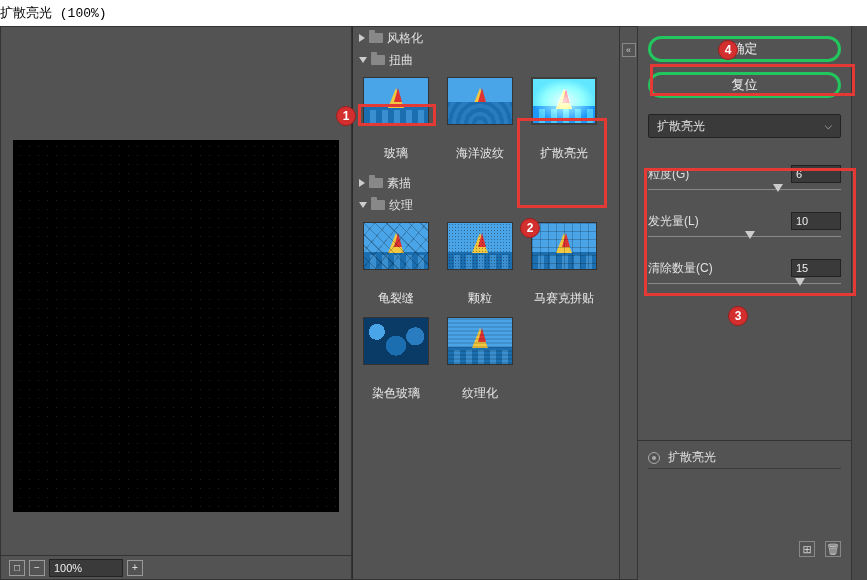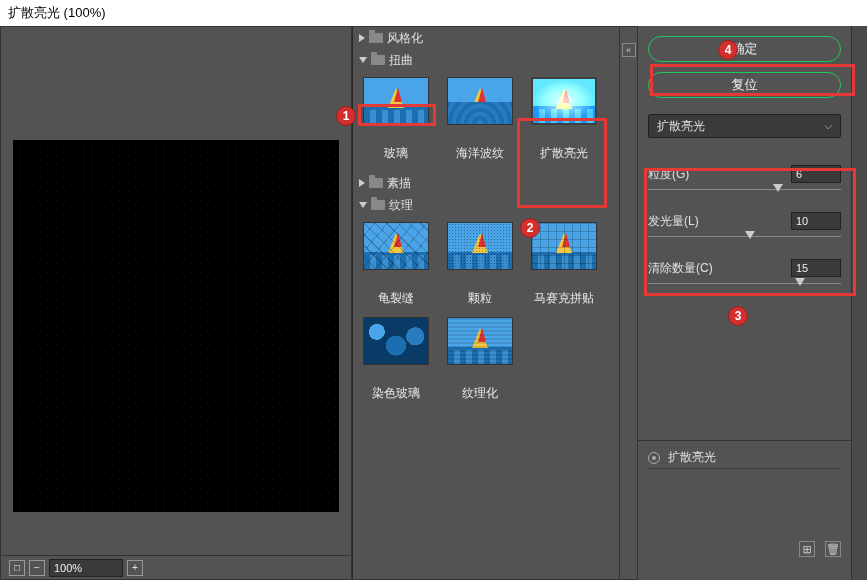--- a/index.html
+++ b/index.html
@@ -7,24 +7,25 @@
     font-family: "Microsoft YaHei", sans-serif;
     font-size: 12px;
     color: #e0e0e0;
     background: #ffffff;
     width: 867px;
     height: 580px;
     overflow: hidden;
   }
   .title-area {
     height: 26px;
-    padding: 4px 8px;
+    padding: 4px 0;
     color: #000;
     background: #fff;
     font-size: 13px;
+    font-family: Liberation Mono, monospace;
   }
   .app {
     display: flex;
     height: 554px;
     background: #535353;
   }
   
   .preview-panel {
     width: 352px;
     background: #535353;
@@ -190,21 +191,21 @@
     display: flex;
     flex-direction: column;
   }
   .rp-buttons {
     padding: 10px 10px 6px 10px;
     display: flex; flex-direction: column; gap: 10px;
     position: relative;
   }
   .pill-btn {
     height: 26px;
-    border: 1px solid #22c55e;
+    border: 3px solid #22c55e;
     border-radius: 14px;
     background: #535353;
     color: #eee;
     font-size: 13px;
     cursor: pointer;
   }
   .rp-filter-select {
     margin: 10px 10px 6px 10px;
     height: 24px;
     background: #3a3a3a;

